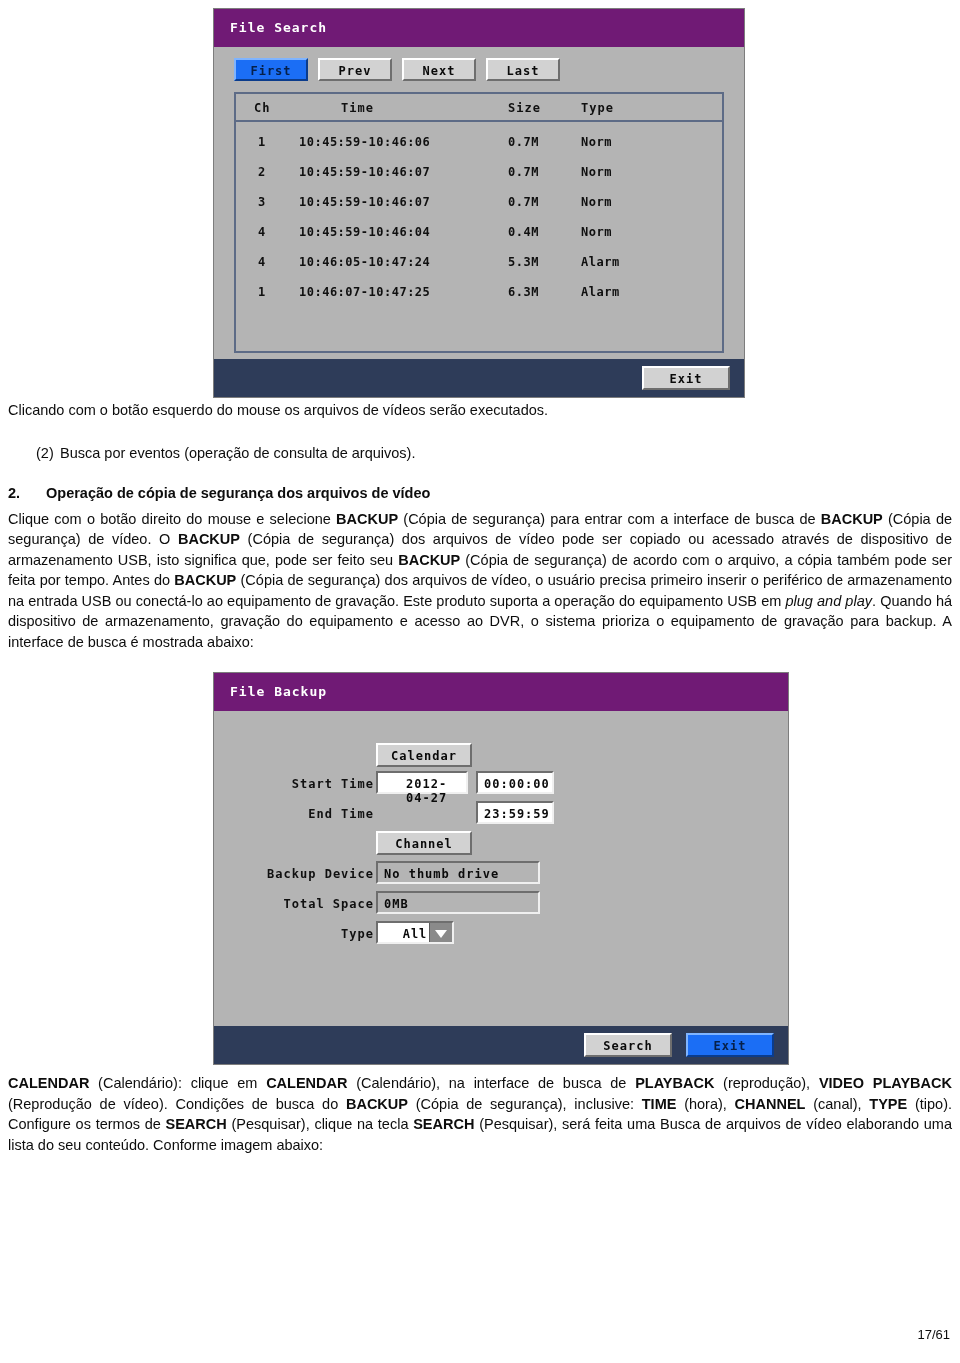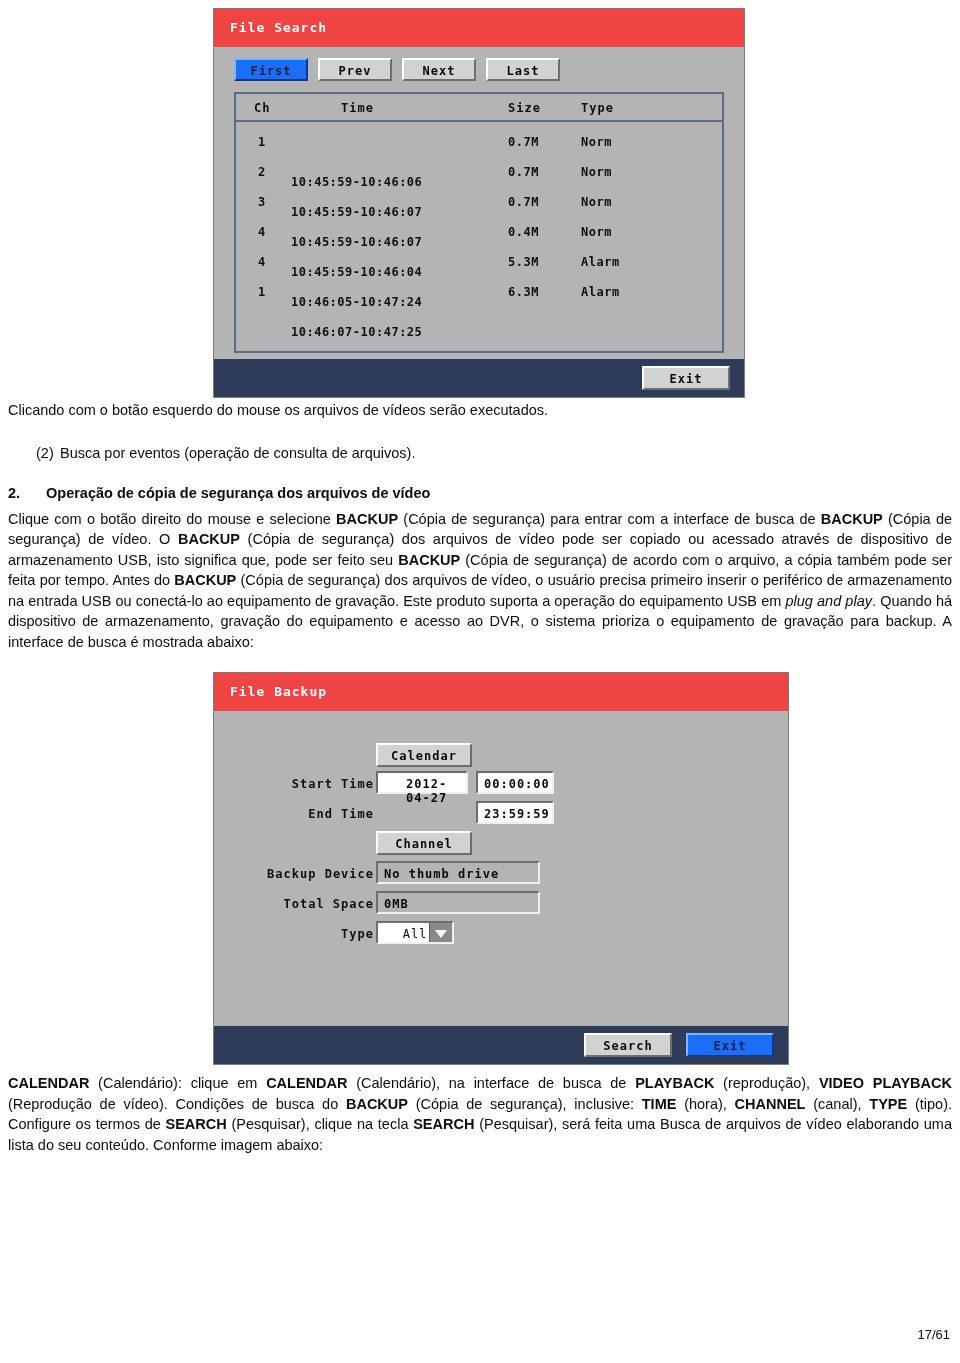--- a/index.html
+++ b/index.html
@@ -13,21 +13,21 @@
   
   .dvr{
     position:absolute;
     background:#b4b4b4;
     border:1px solid #7d7d7d;
     box-sizing:border-box;
     font-family:"DejaVu Sans Mono", monospace;
     color:#101010;
   }
   .dvr-title{
-    background:#ef4444;
+    background:#701a75;
     color:#ffffff;
     font-weight:bold;
     letter-spacing:1px;
     font-size:13px;
     padding:8px 0 8px 16px;
     box-sizing:border-box;
   }
   .dvr-body{position:relative;background:#b4b4b4;}
   .dvr-footer{
     background:#2e3c59;
@@ -94,21 +94,21 @@
   .col-size{left:272px;}
   .col-type{left:345px;}
 
   .list-rows{position:relative;padding-top:6px;}
   .list-row{height:30px;position:relative;}
   .list-row span{
     position:absolute;top:7px;
     font-size:12px;font-weight:bold;letter-spacing:0.5px;
   }
   .cell-ch{left:22px;}
-  .cell-time{left:55px;margin-top:40px;}
+  .cell-time{left:63px;}
   .cell-size{left:272px;}
   .cell-type{left:345px;}
 
   .status-row{
     position:absolute;left:20px;top:316px;height:22px;
   }
   .led{
     display:inline-block;width:15px;height:15px;border-radius:50%;
     background:radial-gradient(circle at 35% 30%, #ff8080 0%, #e01010 45%, #8c0000 100%);
     vertical-align:middle;
@@ -149,21 +149,21 @@
   .field.gray{background:#b4b4b4;}
   .select{
     position:absolute;
     background:#ffffff;
     border-top:2px solid #6e6e6e;
     border-left:2px solid #6e6e6e;
     border-right:2px solid #f0f0f0;
     border-bottom:2px solid #f0f0f0;
     box-sizing:border-box;
     font-family:"DejaVu Sans Mono", monospace;
-    font-size:12px;font-weight:normal;letter-spacing:1px;
+    font-size:12px;font-weight:bold;letter-spacing:1px;
     color:#0a0a0a;
   }
   .select .val{display:block;text-align:center;padding-top:4px;}
   .select .arrow{
     position:absolute;right:0;top:0;width:22px;height:100%;
     background:#8a8a8a;
     border-left:1px solid #5a5a5a;
   }
   .select .arrow:after{
     content:"";position:absolute;left:5px;top:7px;

